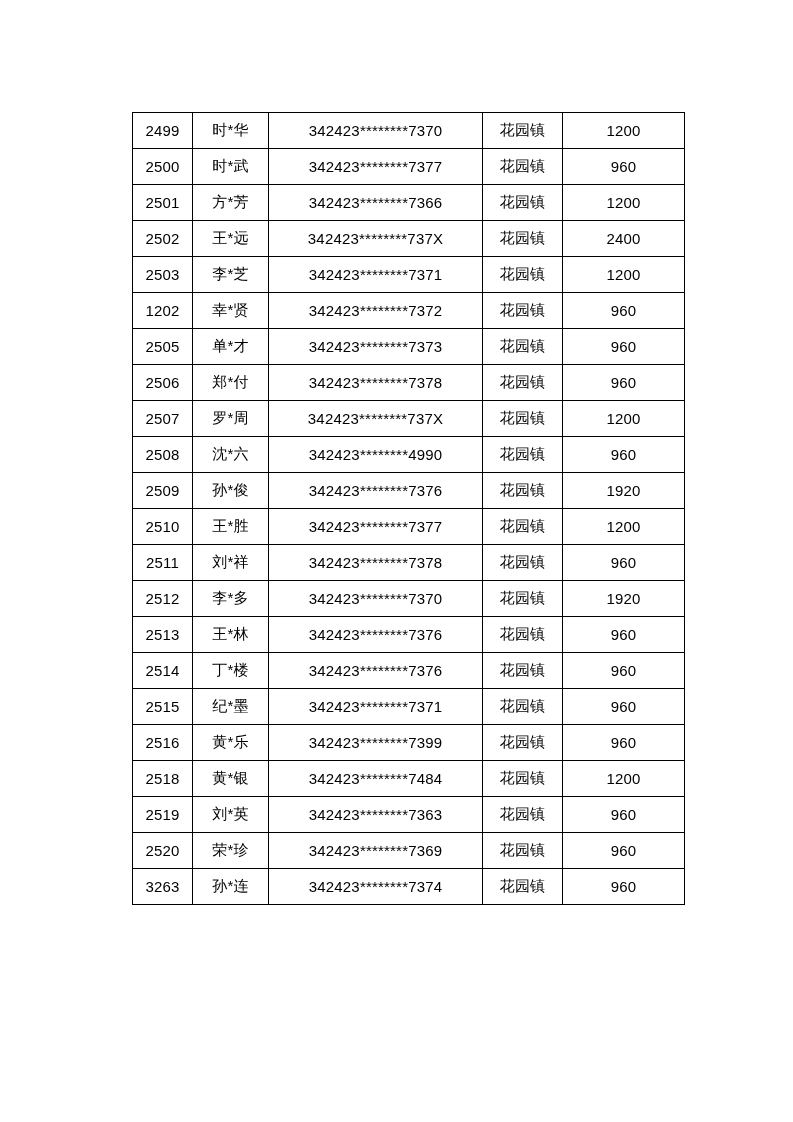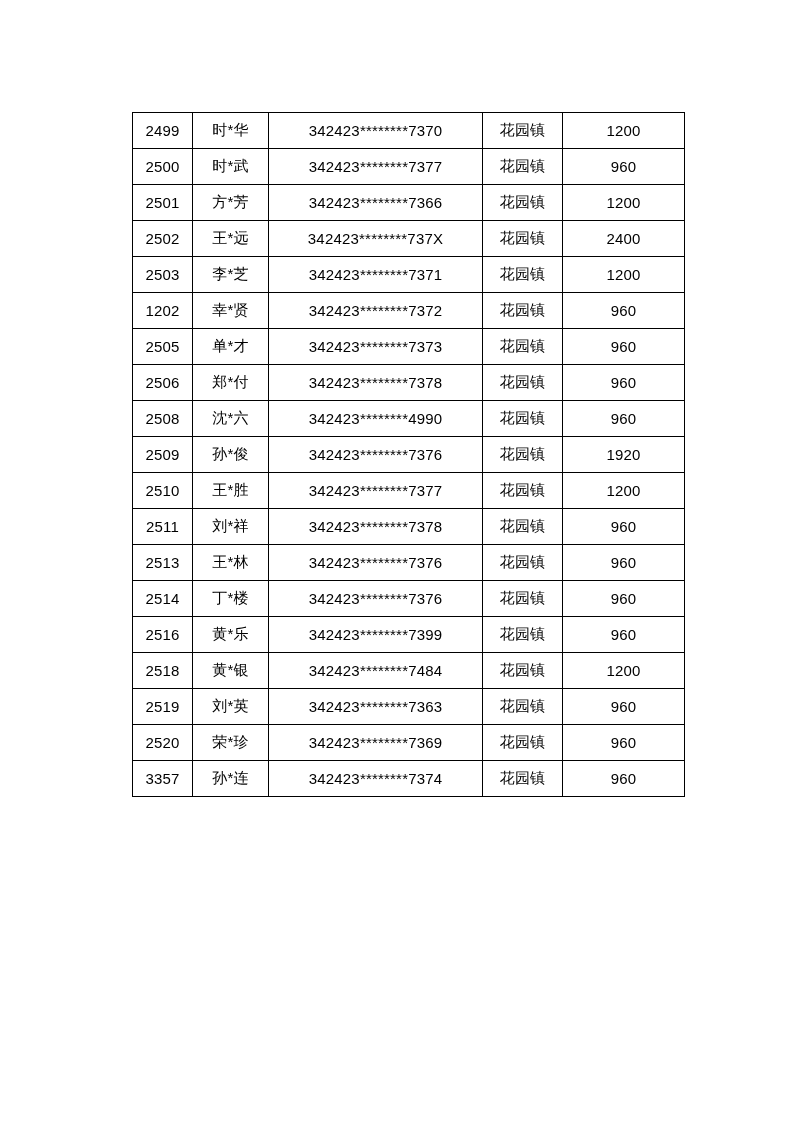--- a/index.html
+++ b/index.html
@@ -105,20 +105,27 @@
     <td>960</td>
   </tr>
         <tr>
     <td>2506</td>
     <td>郑*付</td>
     <td>342423********7378</td>
     <td>花园镇</td>
     <td>960</td>
   </tr>
         <tr>
+    <td>2507</td>
+    <td>罗*周</td>
+    <td>342423********737X</td>
+    <td>花园镇</td>
+    <td>1200</td>
+  </tr>
+        <tr>
     <td>2508</td>
     <td>沈*六</td>
     <td>342423********4990</td>
     <td>花园镇</td>
     <td>960</td>
   </tr>
         <tr>
     <td>2509</td>
     <td>孙*俊</td>
     <td>342423********7376</td>
@@ -133,34 +140,48 @@
     <td>1200</td>
   </tr>
         <tr>
     <td>2511</td>
     <td>刘*祥</td>
     <td>342423********7378</td>
     <td>花园镇</td>
     <td>960</td>
   </tr>
         <tr>
+    <td>2512</td>
+    <td>李*多</td>
+    <td>342423********7370</td>
+    <td>花园镇</td>
+    <td>1920</td>
+  </tr>
+        <tr>
     <td>2513</td>
     <td>王*林</td>
     <td>342423********7376</td>
     <td>花园镇</td>
     <td>960</td>
   </tr>
         <tr>
     <td>2514</td>
     <td>丁*楼</td>
     <td>342423********7376</td>
     <td>花园镇</td>
     <td>960</td>
   </tr>
         <tr>
+    <td>2515</td>
+    <td>纪*墨</td>
+    <td>342423********7371</td>
+    <td>花园镇</td>
+    <td>960</td>
+  </tr>
+        <tr>
     <td>2516</td>
     <td>黄*乐</td>
     <td>342423********7399</td>
     <td>花园镇</td>
     <td>960</td>
   </tr>
         <tr>
     <td>2518</td>
     <td>黄*银</td>
     <td>342423********7484</td>
@@ -175,21 +196,21 @@
     <td>960</td>
   </tr>
         <tr>
     <td>2520</td>
     <td>荣*珍</td>
     <td>342423********7369</td>
     <td>花园镇</td>
     <td>960</td>
   </tr>
         <tr>
-    <td>3357</td>
+    <td>3263</td>
     <td>孙*连</td>
     <td>342423********7374</td>
     <td>花园镇</td>
     <td>960</td>
   </tr>
       </tbody>
   </table>
 </div>
 
 </body></html>

